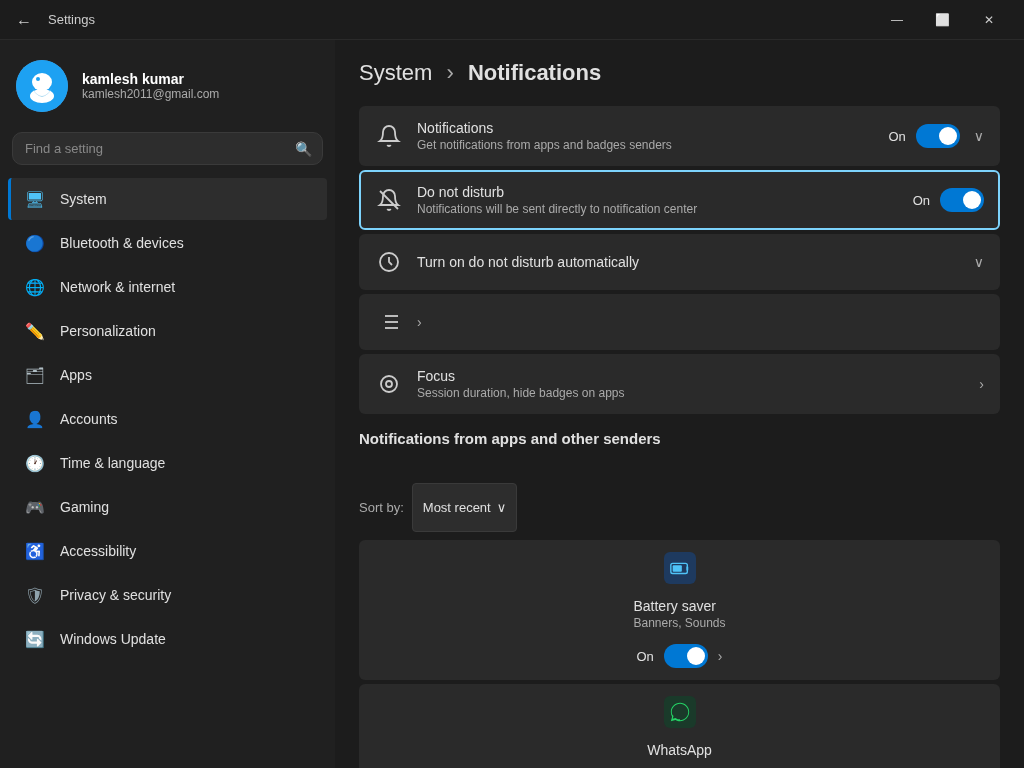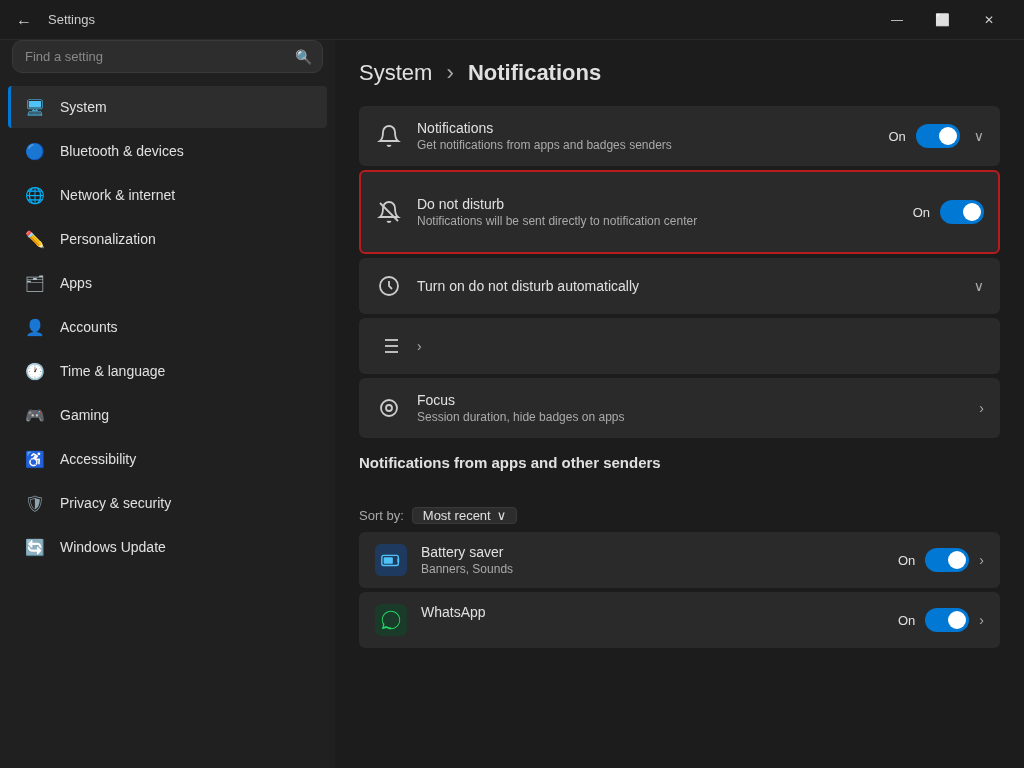--- a/index.html
+++ b/index.html
@@ -175,22 +175,22 @@
     .setting-row {
       background: #2a2a2a;
       border-radius: 6px;
       padding: 14px 16px;
       display: flex;
       align-items: center;
       gap: 14px;
       cursor: pointer;
     }
     .setting-row.highlighted {
-      border: 2px solid #b91c1c;
-      padding: 24px 14px;
+      border: 2px solid #7dd3fc;
+      padding: 12px 14px;
     }
 
     .setting-icon {
       width: 28px;
       height: 28px;
       display: flex;
       align-items: center;
       justify-content: center;
       flex-shrink: 0;
       color: #ccc;
@@ -254,38 +254,40 @@
       align-items: center;
       gap: 8px;
       margin-bottom: 8px;
       margin-top: 36px;
     }
     .sort-label { font-size: 13px; color: #aaa; }
     .sort-select {
       background: #2d2d2d;
       border: 1px solid #3a3a3a;
       border-radius: 4px;
-      padding: 0 10px;
+      padding: 16px 10px;
       color: #e0e0e0;
       font-size: 13px;
       cursor: pointer;
       display: flex;
       align-items: center;
       gap: 6px;
     }
 
     
     .app-row {
       background: #2a2a2a;
       border-radius: 6px;
       padding: 12px 16px;
       display: flex;
+      align-items: center;
       gap: 14px;
       margin-bottom: 4px;
       cursor: pointer;
+      flex-direction: column;
     }
     .app-icon {
       width: 32px;
       height: 32px;
       border-radius: 6px;
       display: flex;
       align-items: center;
       justify-content: center;
       flex-shrink: 0;
       font-size: 18px;
@@ -316,20 +318,37 @@
     <div class="titlebar-btn">—</div>
     <div class="titlebar-btn">⬜</div>
     <div class="titlebar-btn close">✕</div>
   </div>
 </div>
 
 <div class="app-container">
 
   <div class="sidebar">
 
+    <div class="user-profile">
+      <div class="user-avatar">
+
+        <svg viewBox="0 0 52 52" xmlns="http://www.w3.org/2000/svg">
+          <circle cx="26" cy="26" r="26" fill="#1da1f2"></circle>
+          <ellipse cx="26" cy="22" rx="10" ry="9" fill="#fff"></ellipse>
+          <circle cx="22" cy="19" r="2" fill="#1da1f2"></circle>
+          <ellipse cx="26" cy="36" rx="12" ry="7" fill="#fff"></ellipse>
+
+          <path d="M16 28 Q26 44 36 28 Q32 36 26 37 Q20 36 16 28Z" fill="#a8d8f0"></path>
+        </svg>
+      </div>
+      <div class="user-info">
+        <span class="user-name">kamlesh kumar</span>
+        <span class="user-email">kamlesh2011@gmail.com</span>
+      </div>
+    </div>
 
     <div class="search-box">
       <input class="search-input" type="text" placeholder="Find a setting" style="">
       <span class="search-icon">🔍</span>
     </div>
 
     <div class="nav-item active">
       <span class="nav-icon icon-system">🖥</span>
       <span class="nav-label">System</span>
     </div>

